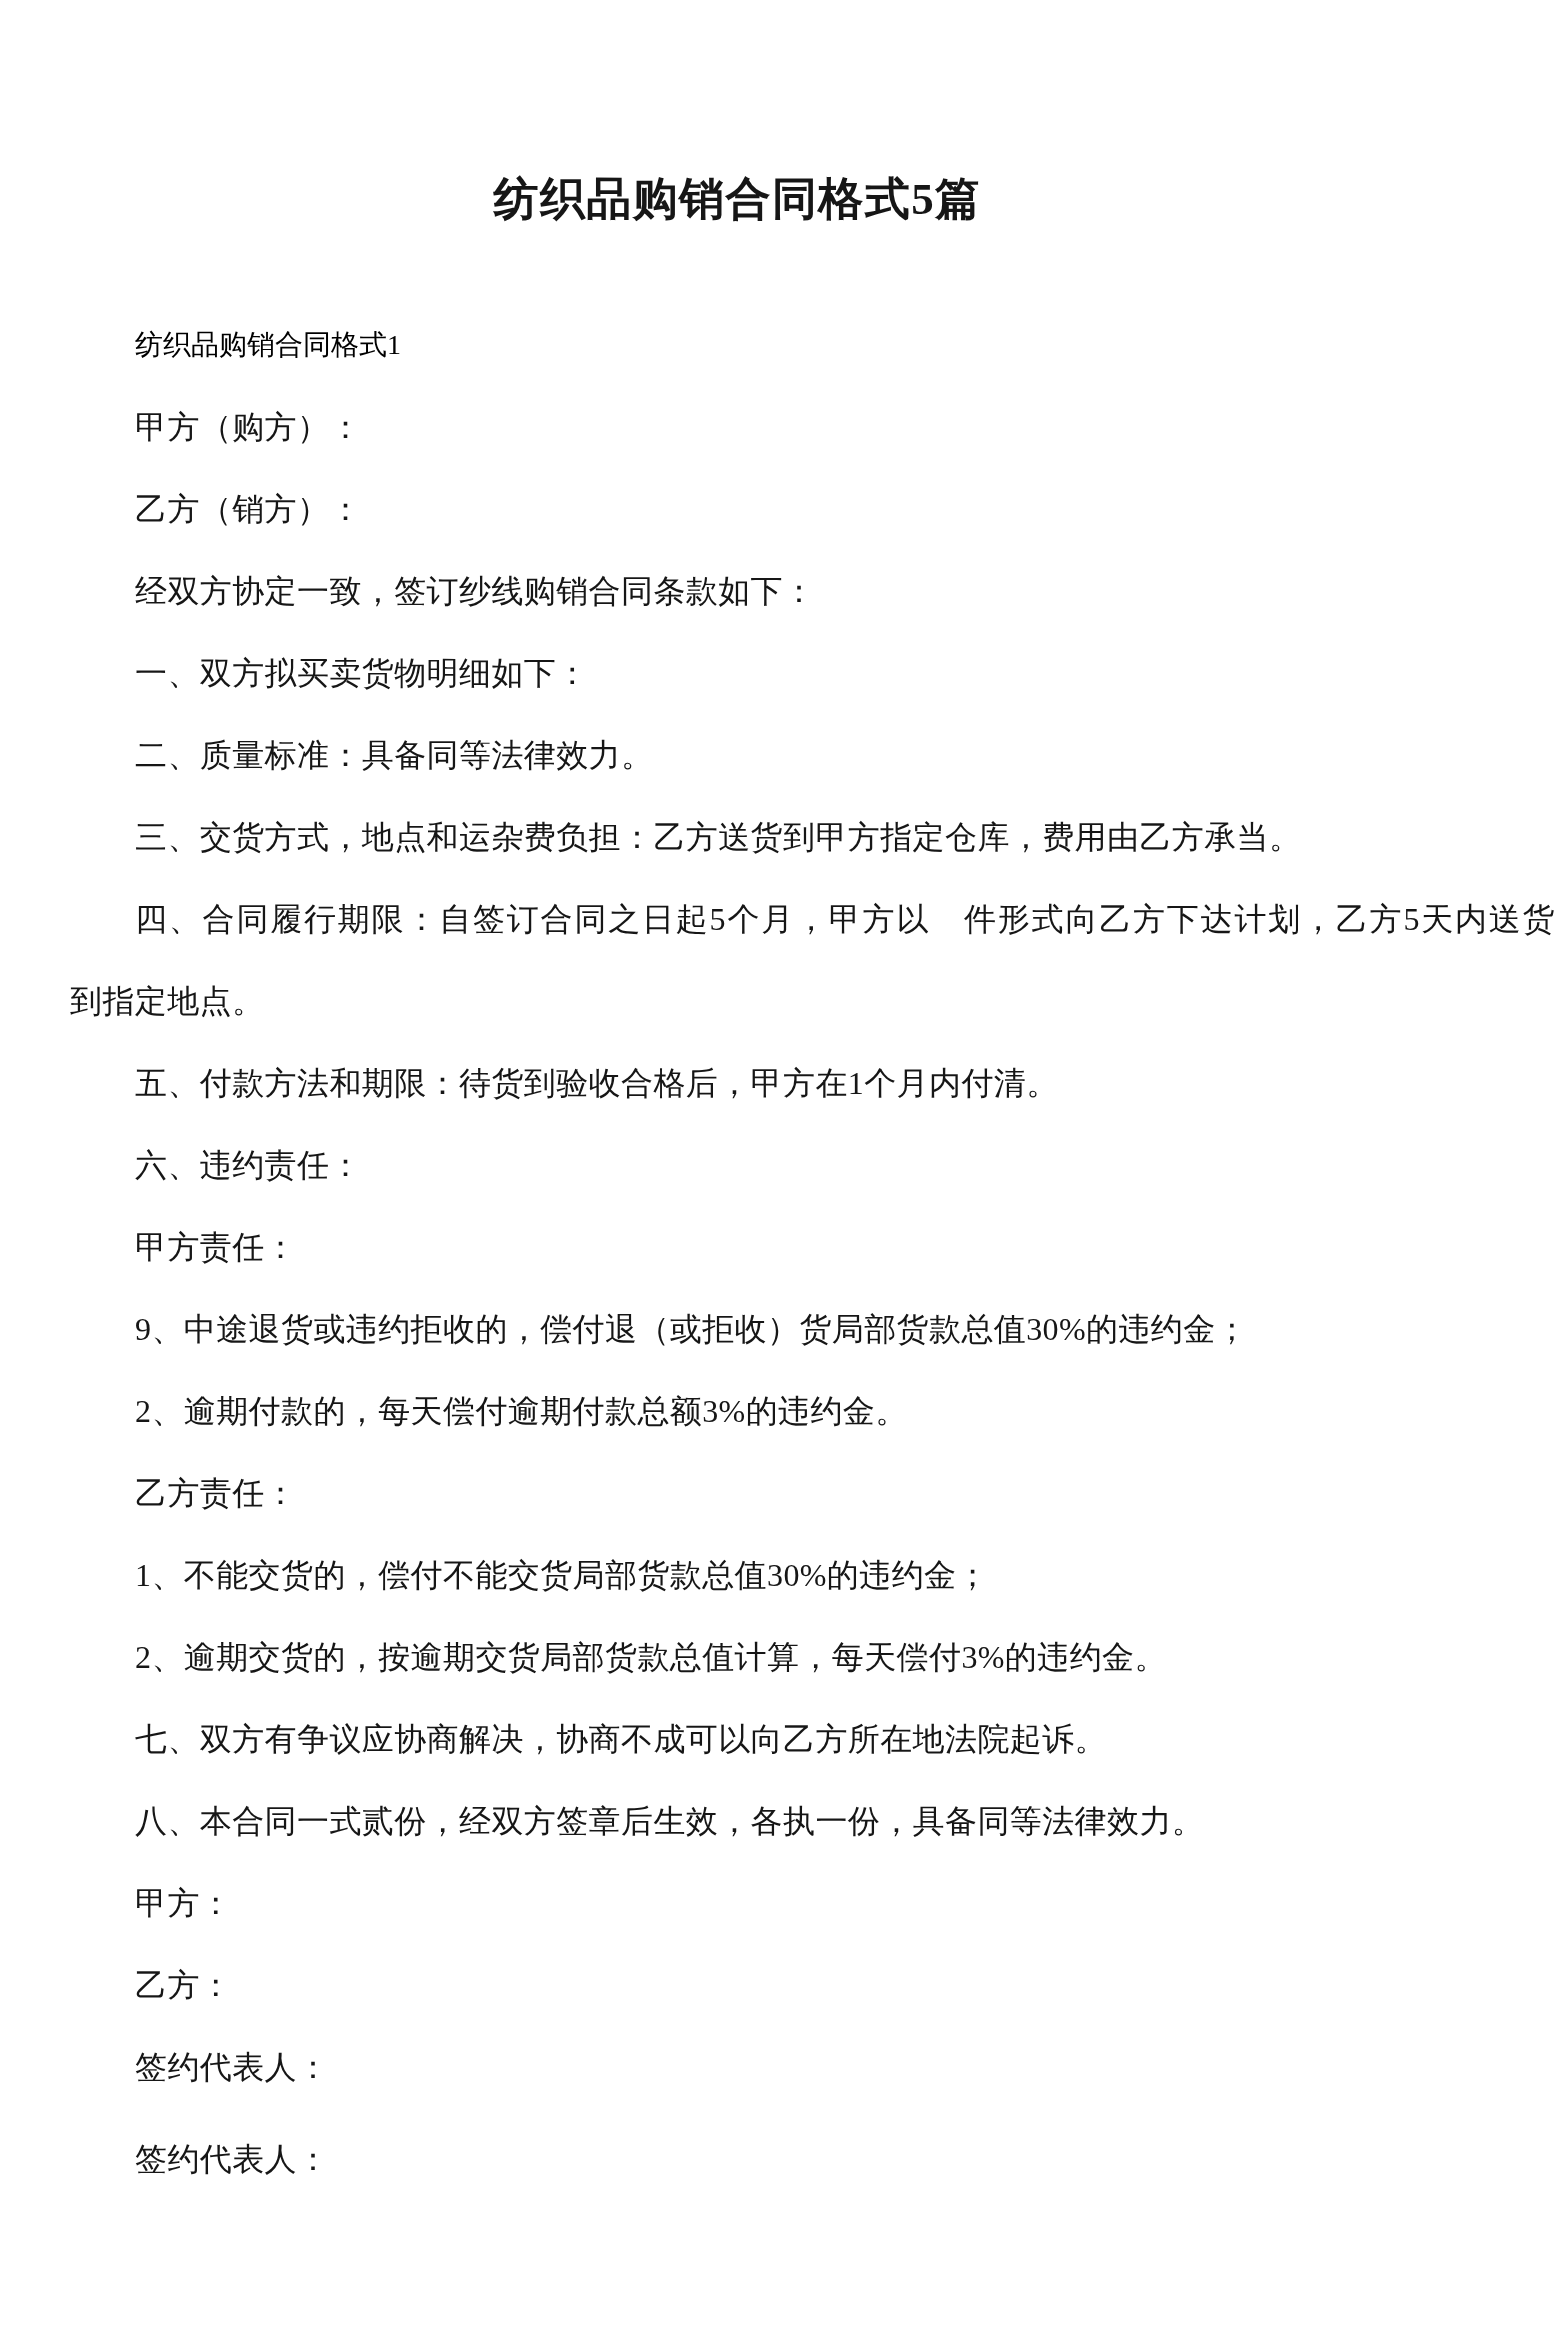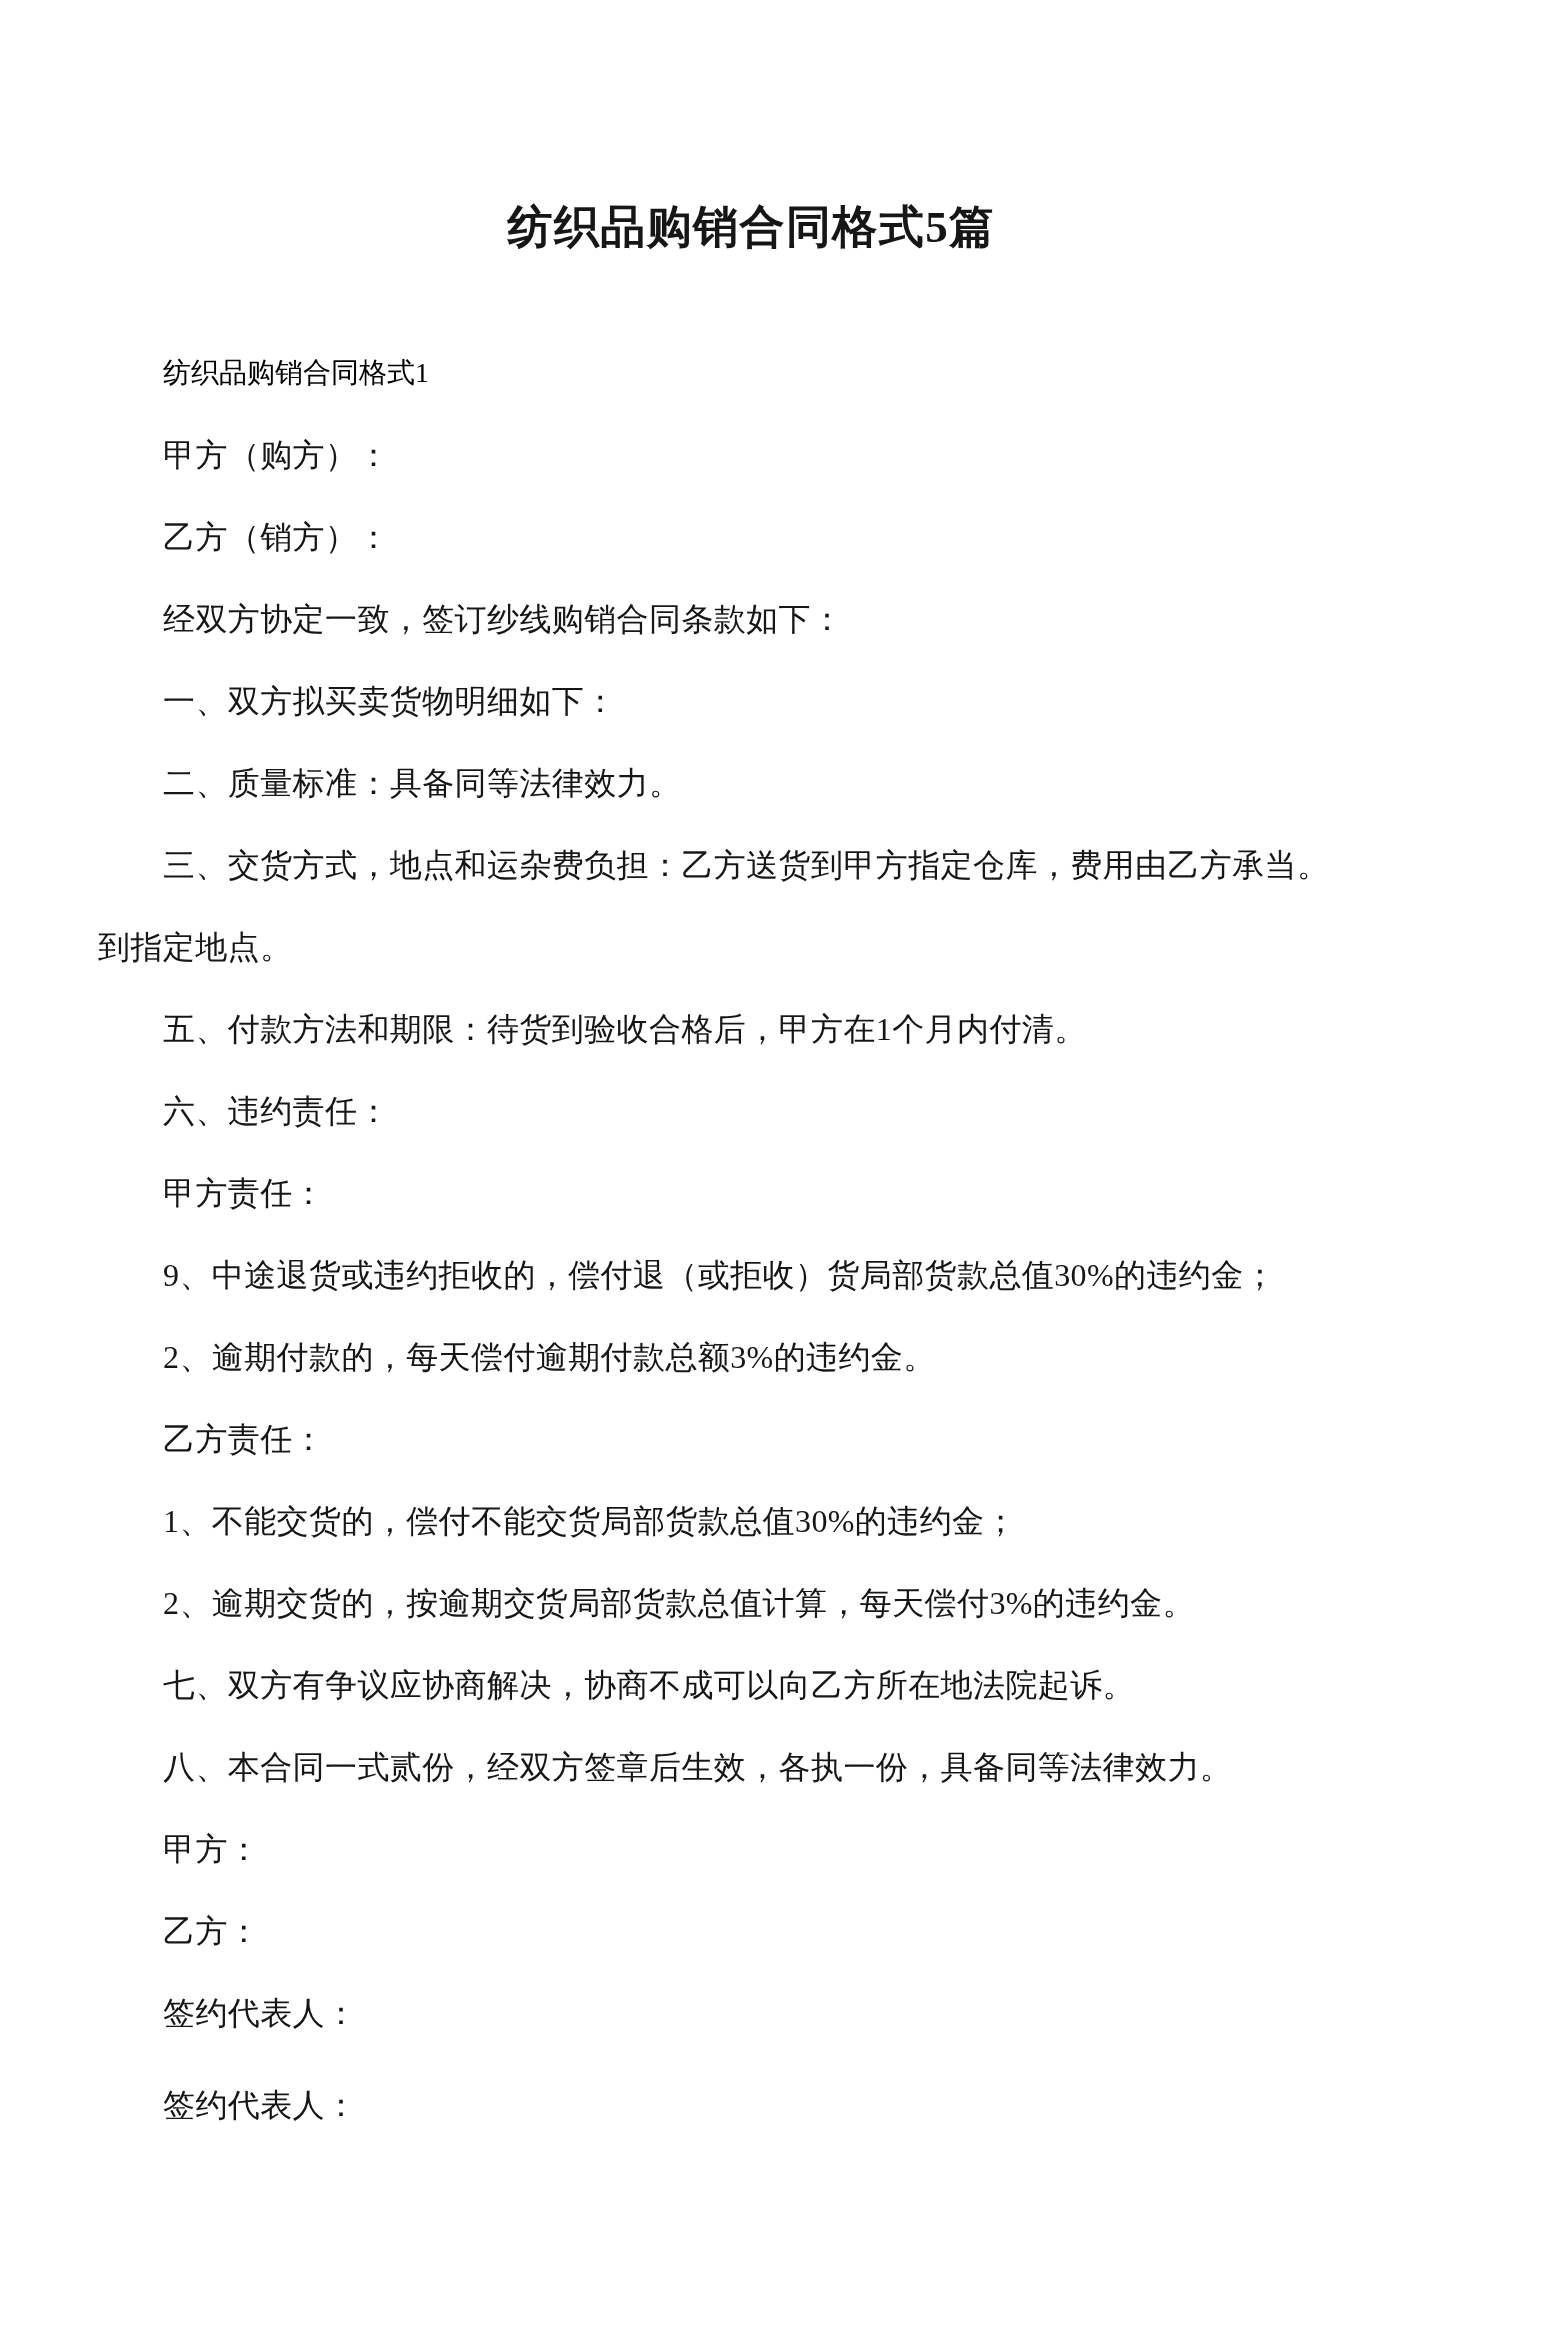--- a/index.html
+++ b/index.html
@@ -7,22 +7,21 @@
     position: relative;
     width: 1568px;
     height: 2342px;
     margin: 0 auto;
     background: #ffffff;
     overflow: hidden;
     font-family: "Liberation Serif", "DejaVu Serif", serif;
     color: #161616;
   }
   .content {
-    padding: 0 163px 0 98px;
-    margin-top: 28px;
+    padding: 0 163px 0 70px;
   }
   .doc-title {
     margin: 0;
     padding-top: 169px;
     height: 60px;
     line-height: 60px;
     font-size: 45px;
     font-weight: 700;
     letter-spacing: 1.4px;
     text-align: center;
@@ -54,20 +53,21 @@
   <div class="content">
     <h1 class="doc-title">纺织品购销合同格式5篇</h1>
     <div class="doc-subtitle" style="color: #000000;">纺织品购销合同格式1</div>
     <div id="lines">
         <div class="line">甲方（购方）：</div>
         <div class="line">乙方（销方）：</div>
         <div class="line">经双方协定一致，签订纱线购销合同条款如下：</div>
         <div class="line">一、双方拟买卖货物明细如下：</div>
         <div class="line">二、质量标准：具备同等法律效力。</div>
         <div class="line">三、交货方式，地点和运杂费负担：乙方送货到甲方指定仓库，费用由乙方承当。</div>
+        <div class="line stretch">四、合同履行期限：自签订合同之日起5个月，甲方以　件形式向乙方下达计划，乙方5天内送货</div>
         <div class="line noindent">到指定地点。</div>
         <div class="line">五、付款方法和期限：待货到验收合格后，甲方在1个月内付清。</div>
         <div class="line">六、违约责任：</div>
         <div class="line">甲方责任：</div>
         <div class="line">9、中途退货或违约拒收的，偿付退（或拒收）货局部货款总值30%的违约金；</div>
         <div class="line">2、逾期付款的，每天偿付逾期付款总额3%的违约金。</div>
         <div class="line">乙方责任：</div>
         <div class="line">1、不能交货的，偿付不能交货局部货款总值30%的违约金；</div>
         <div class="line">2、逾期交货的，按逾期交货局部货款总值计算，每天偿付3%的违约金。</div>
         <div class="line">七、双方有争议应协商解决，协商不成可以向乙方所在地法院起诉。</div>

